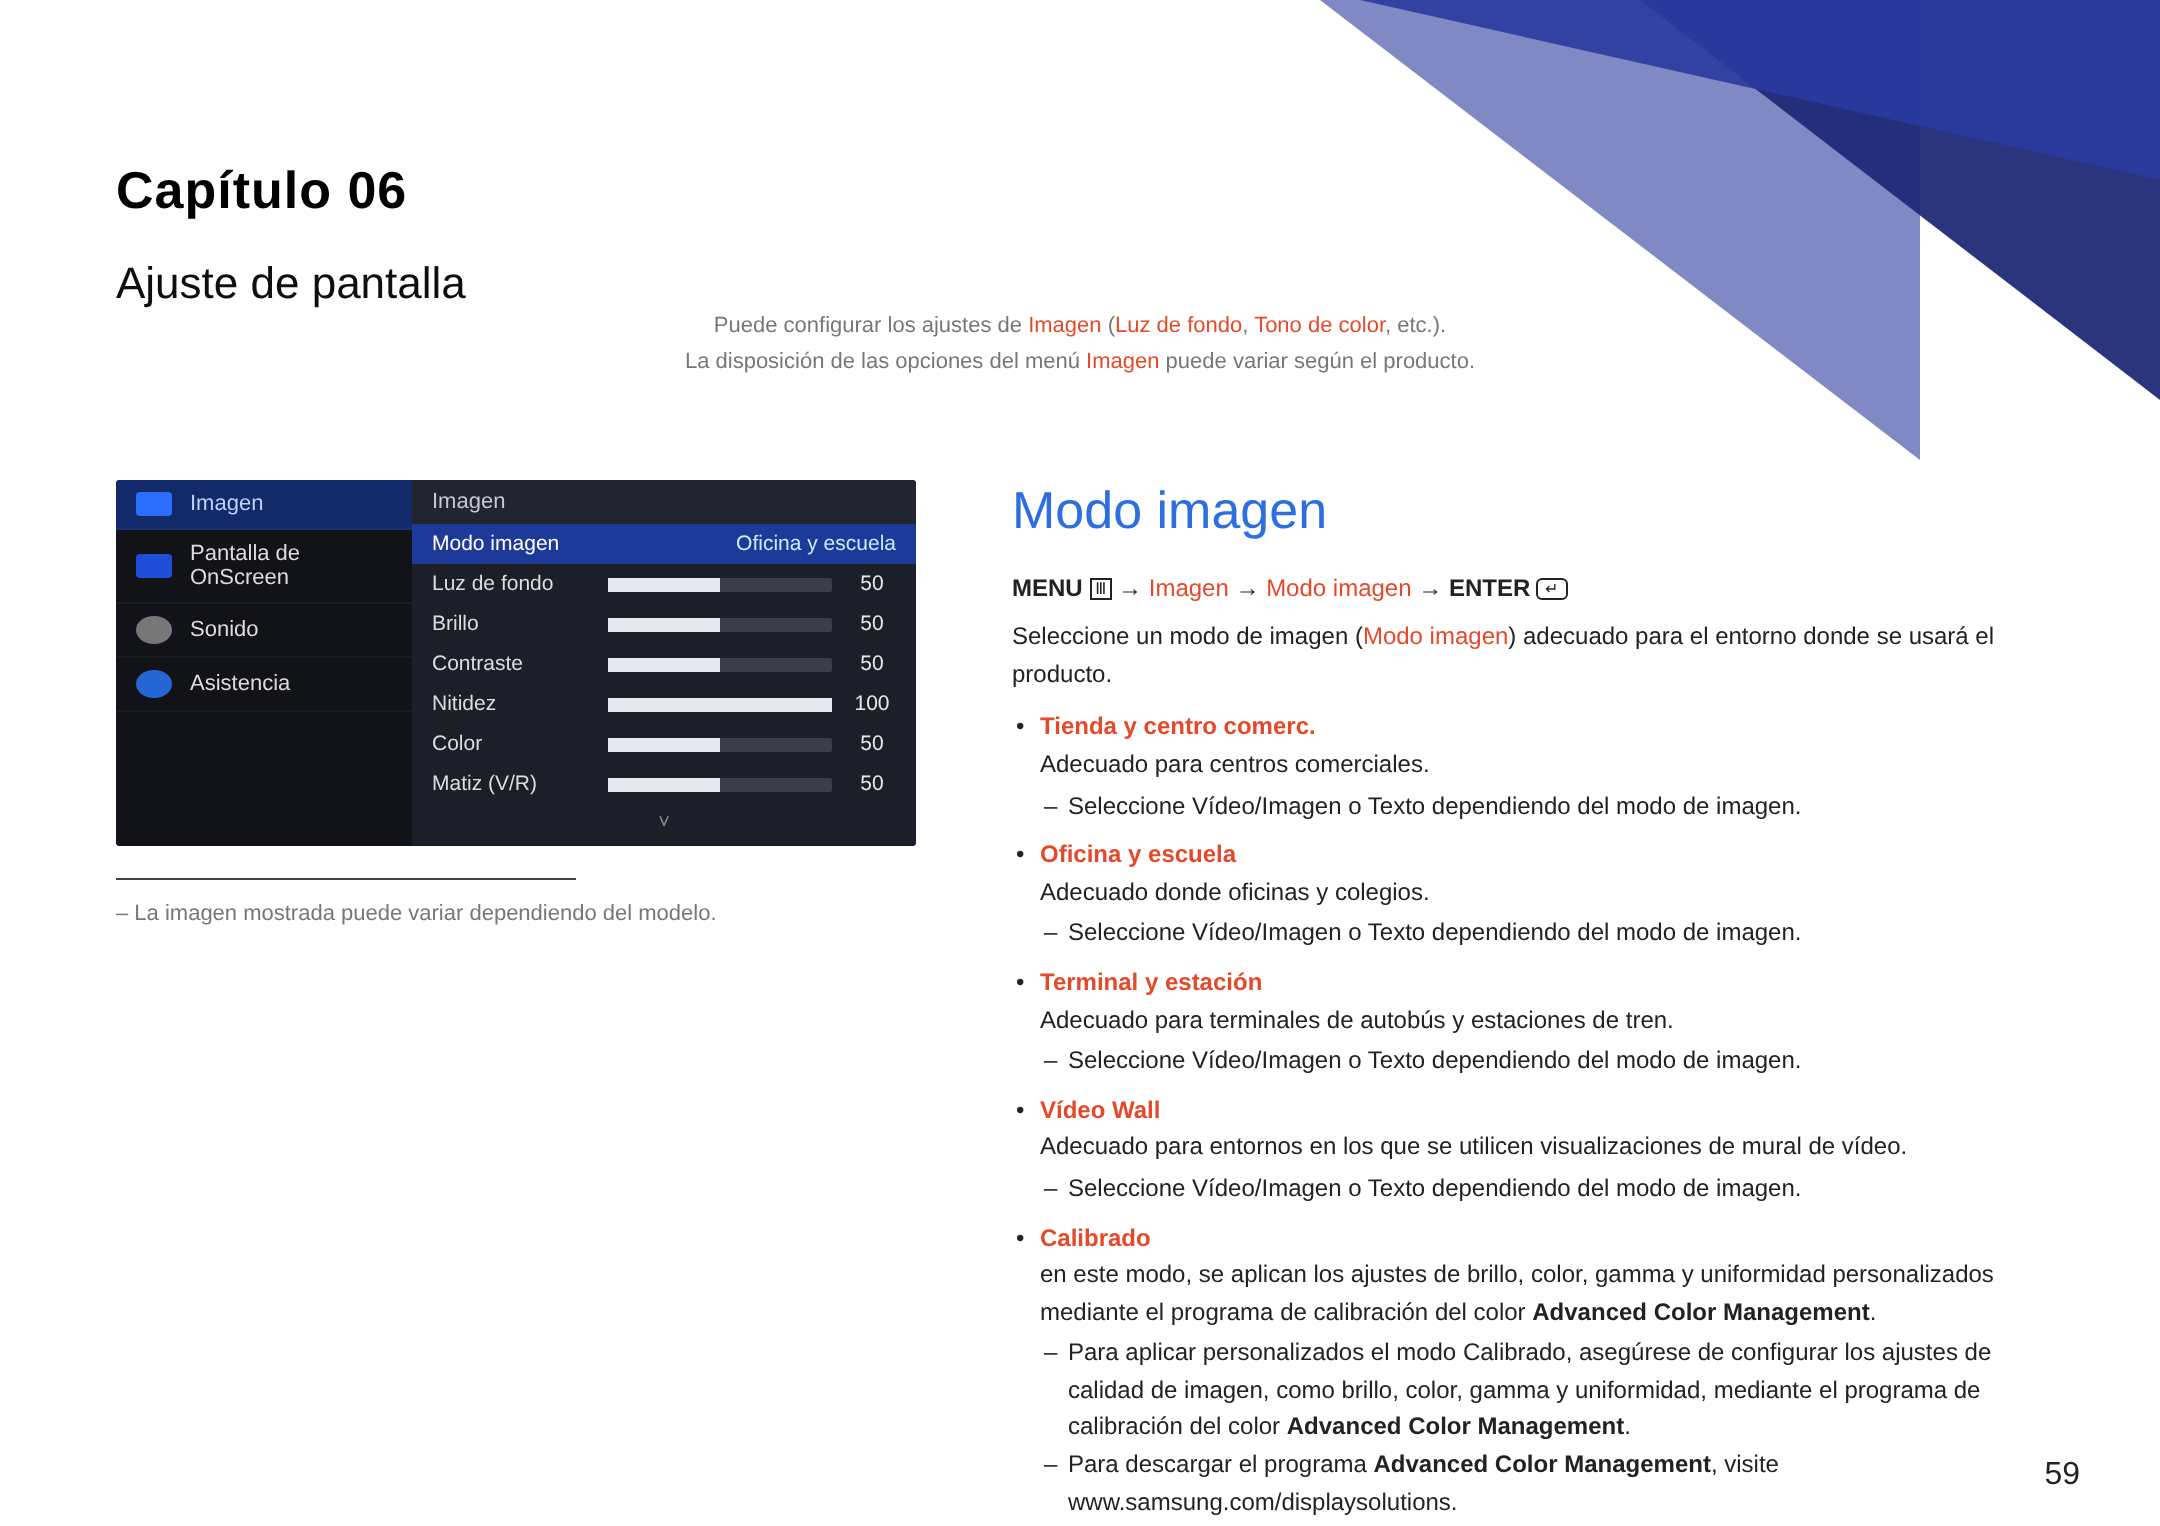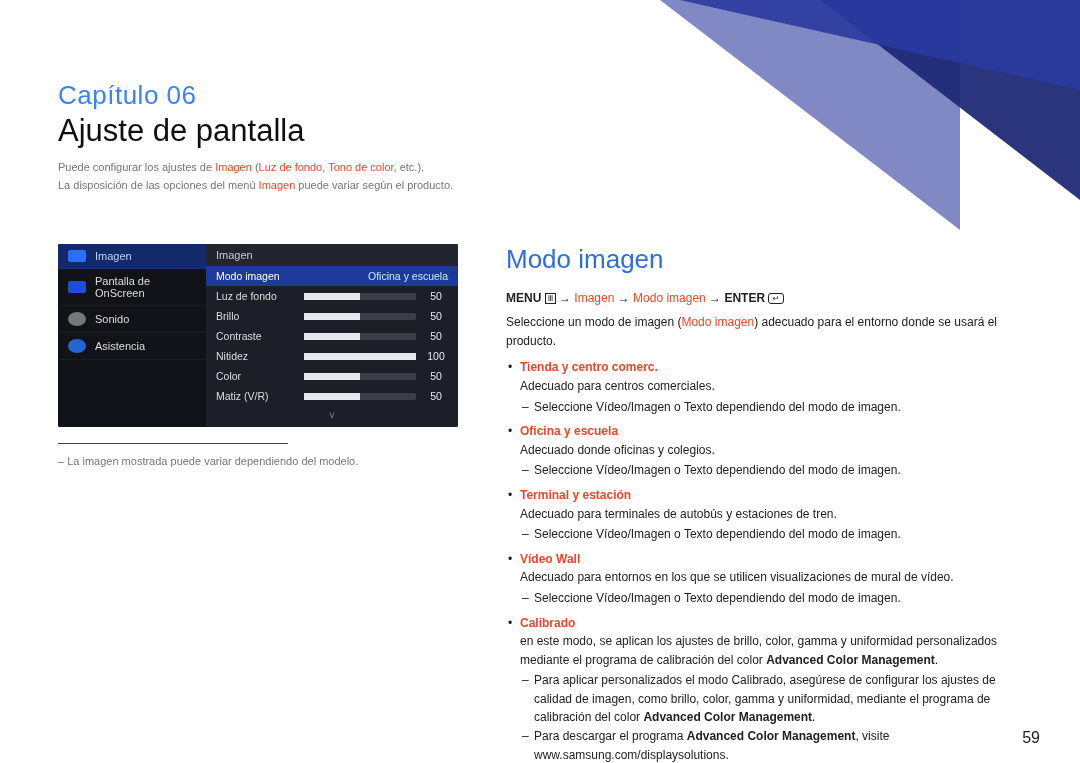--- a/index.html
+++ b/index.html
@@ -38,35 +38,35 @@
   }
   .content {
     position: absolute;
     top: 80px;
     left: 58px;
     right: 58px;
     bottom: 30px;
   }
   .chapter-num {
     font-size: 26px;
-    color: #3b82f6;
-    font-weight: 400;
+    color: #000000;
+    font-weight: 700;
     letter-spacing: 0.5px;
   }
   .chapter-title {
-    font-size: 31px;
+    font-size: 22px;
     color: #0f0f0f;
     font-weight: 400;
-    margin-top: 2px;
+    margin-top: 18px;
   }
   .intro {
-    margin-top: 10px;
     font-size: 11px;
     color: #777;
     line-height: 1.6;
+    text-align: center;
   }
   .intro .red { color: #e44a2a; }
   .columns {
     margin-top: 50px;
     display: flex;
     gap: 48px;
   }
   .left-col { width: 400px; flex: 0 0 400px; }
   .right-col { flex: 1; }
 

